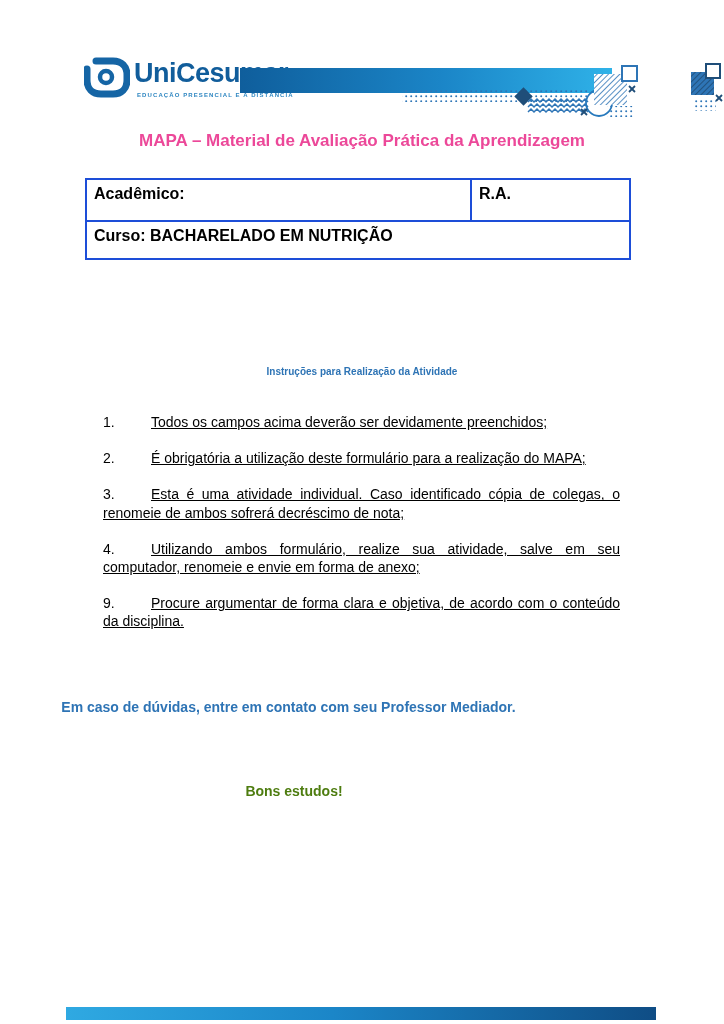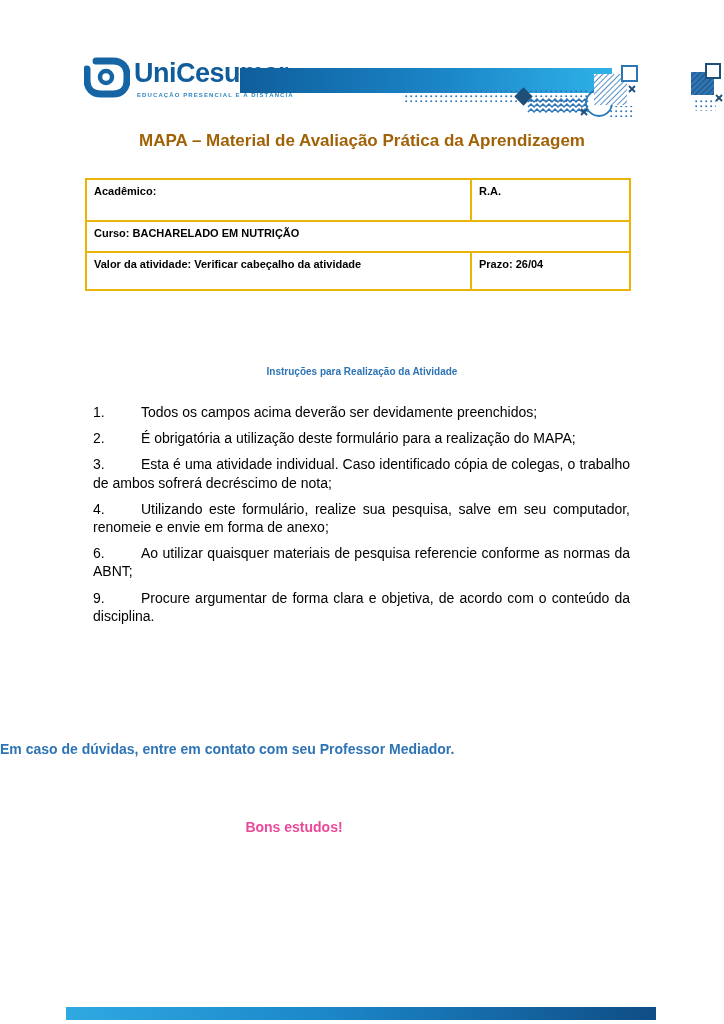--- a/index.html
+++ b/index.html
@@ -18,53 +18,53 @@
     color:#2e86c1;letter-spacing:1.1px;
   }
   .header-bar{
     position:absolute;left:240px;top:68px;width:372px;height:25px;
     background:linear-gradient(90deg,#0f5e9c 0%,#1b86c8 55%,#2fb2e8 100%);
   }
   .header-decor{position:absolute;left:395px;top:55px;}
   
   .doc-title{
     position:absolute;left:0;top:131px;width:724px;text-align:center;
-    font-size:17px;font-weight:bold;color:#a16207;
+    font-size:17px;font-weight:bold;color:#ec4899;
   }
   
   .head-table{
     position:absolute;left:85px;top:178px;width:546px;
     border-collapse:collapse;table-layout:fixed;
   }
   .head-table td{
-    border:2px solid #eab308;vertical-align:top;padding:5px 7px;
-    font-size:11px;font-weight:bold;color:#000;
+    border:2px solid #1d4ed8;vertical-align:top;padding:5px 7px;
+    font-size:16px;font-weight:bold;color:#000;
   }
   .col-wide{width:369px;}
-  .r1{height:42px;} .r2{height:31px;} .r3{height:37px;} .r4{height:38px;}
+  .r1{height:42px;} .r2{height:38px;} .r3{height:37px;} .r4{height:38px;}
   
   .section-heading{
     position:absolute;left:0;top:366px;width:724px;text-align:center;
     font-size:10px;font-weight:bold;color:#2e74b5;
   }
   .instr-list{
     position:absolute;left:85px;top:395px;width:553px;
     font-size:14px;line-height:18.2px;text-align:justify;
   }
-  .instr-item{margin:8px;}
+  .instr-item{margin:18px;text-decoration:underline;}
   .instr-num{display:inline-block;width:48px;}
   .hl{background:#ffff00;}
   
   .footer-contact{
-    position:absolute;left:0;top:741px;width:577px;
+    position:absolute;left:0;top:699px;width:577px;text-align:center;
     font-size:14px;font-weight:bold;color:#2e74b5;
   }
   .footer-signoff{
     position:absolute;left:0;top:783px;width:588px;text-align:center;
-    font-size:14px;font-weight:bold;color:#ec4899;margin-top:36px;
+    font-size:14px;font-weight:bold;color:#4d7c0f;
   }
   
   .footer-bar{
     position:absolute;left:66px;top:1007px;width:590px;height:13px;
     background:linear-gradient(90deg,#2fa9e2 0%,#1b86c8 45%,#0f4d85 100%);
   }
 </style>
 </head>
 <body>
 
@@ -125,34 +125,29 @@
 
   <table class="head-table">
     <tbody>
         <tr class="r1">
       <td class="col-wide">Acadêmico:</td>
       <td>R.A.</td>
     </tr>
     <tr class="r2">
       <td colspan="2">Curso: BACHARELADO EM NUTRIÇÃO</td>
     </tr>
-    <tr class="r4">
-      <td class="col-wide">Valor da atividade: Verificar cabeçalho da atividade</td>
-      <td>Prazo: 26/04</td>
-    </tr>
   </tbody>
     </table>
 
   <div class="section-heading">Instruções para Realização da Atividade</div>
   <div class="instr-list">
       <div class="instr-item"><span class="instr-num">1.</span><span>Todos os campos acima deverão ser devidamente preenchidos;</span></div>
       <div class="instr-item"><span class="instr-num">2.</span><span>É obrigatória a utilização deste formulário para a realização do MAPA;</span></div>
-      <div class="instr-item"><span class="instr-num">3.</span><span>Esta é uma atividade individual. Caso identificado cópia de colegas, o trabalho de ambos sofrerá decréscimo de nota;</span></div>
-      <div class="instr-item"><span class="instr-num">4.</span><span>Utilizando este formulário, realize sua pesquisa, salve em seu computador, renomeie e envie em forma de anexo;</span></div>
-      <div class="instr-item"><span class="instr-num">6.</span><span>Ao utilizar quaisquer materiais de pesquisa referencie conforme as normas da ABNT;</span></div>
+      <div class="instr-item"><span class="instr-num">3.</span><span>Esta é uma atividade individual. Caso identificado cópia de colegas, o renomeie de ambos sofrerá decréscimo de nota;</span></div>
+      <div class="instr-item"><span class="instr-num">4.</span><span>Utilizando ambos formulário, realize sua atividade, salve em seu computador, renomeie e envie em forma de anexo;</span></div>
       <div class="instr-item"><span class="instr-num">9.</span><span>Procure argumentar de forma clara e objetiva, de acordo com o conteúdo da disciplina.</span></div>
     </div>
 
   <div class="footer-contact">Em caso de dúvidas, entre em contato com seu Professor Mediador.</div>
   <div class="footer-signoff">Bons estudos!</div>
 
   <div class="footer-bar"></div>
 </div>
 
 </body></html>

